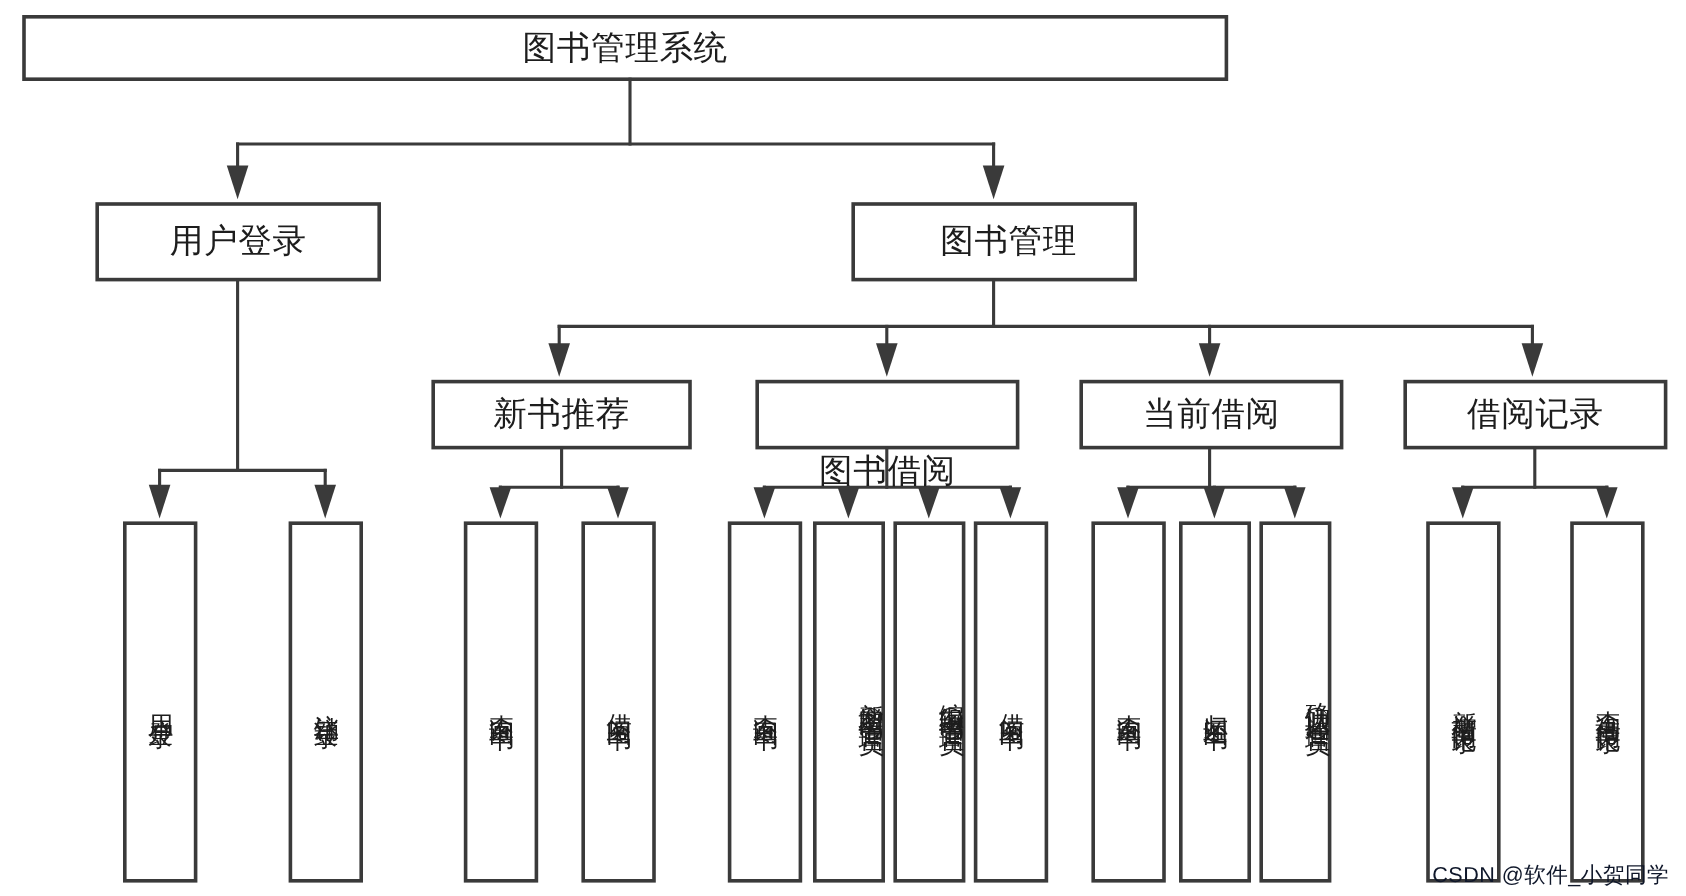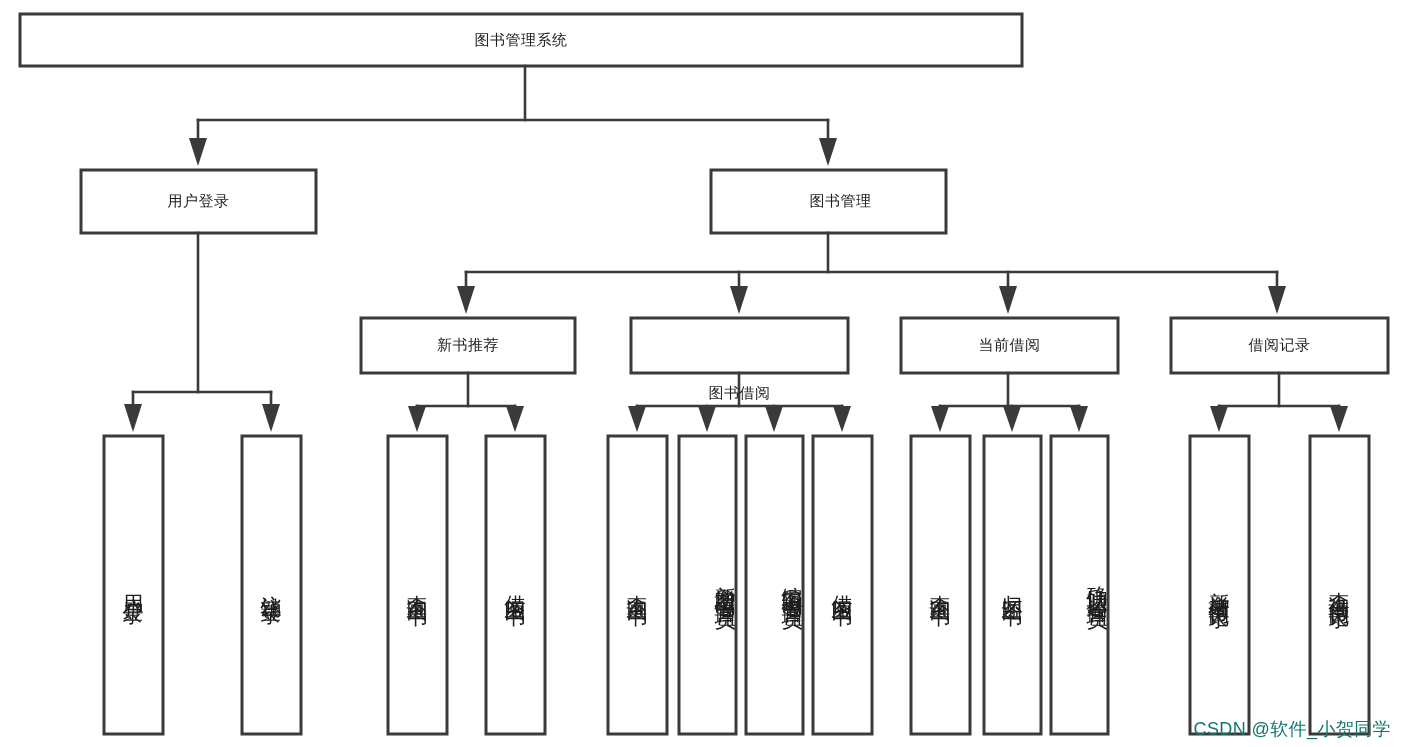--- a/index.html
+++ b/index.html
@@ -45,39 +45,39 @@
     position: absolute;
     display: flex;
     align-items: center;
     justify-content: center;
     color: #1d1d1d;
     font-family: "Liberation Sans", "DejaVu Sans", sans-serif;
     pointer-events: none;
     box-sizing: border-box;
   }
   .node-label.horizontal {
-    font-size: 15px;
+    font-size: 28px;
     letter-spacing: 0.5px;
     line-height: 1.1;
   }
   .node-label.vertical {
     writing-mode: vertical-rl;
     text-orientation: upright;
     font-size: 21px;
     letter-spacing: 3.5px;
     line-height: 1.0;
     padding: 4px 0;
     white-space: nowrap;
   }
   .watermark {
     position: absolute;
     right: 14px;
     bottom: 6px;
     font-size: 18px;
-    color: #0f766e;
+    color: #0f172a;
     font-family: "Liberation Sans", "DejaVu Sans", sans-serif;
     letter-spacing: 0.4px;
     white-space: nowrap;
     pointer-events: none;
   }
 </style>
 </head>
 <body>
 
 <div id="diagram-root">

